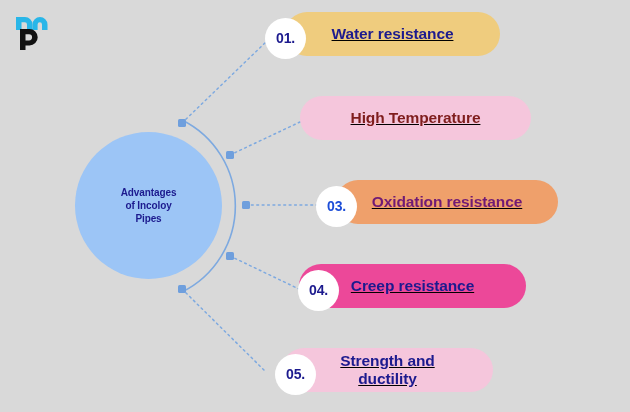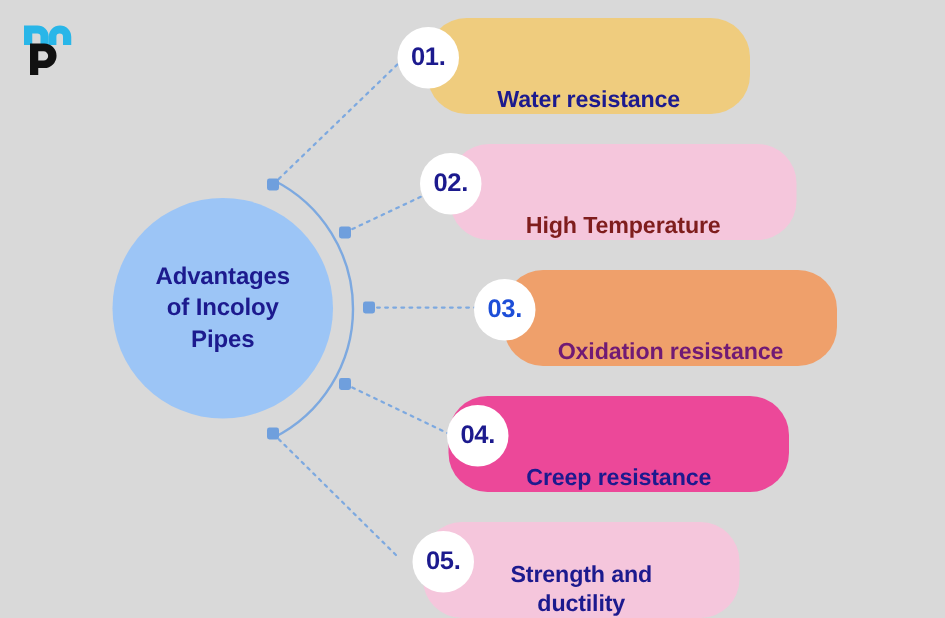--- a/index.html
+++ b/index.html
@@ -47,37 +47,38 @@
     width: 147px;
     height: 147px;
     border-radius: 50%;
     background: #9cc5f6;
     display: flex;
     align-items: center;
     justify-content: center;
   }
   #center-circle .center-text {
     color: #1c1a8e;
-    font-size: 16px;
+    font-size: 10px;
     font-weight: bold;
     line-height: 1.33;
     text-align: center;
     letter-spacing: -0.1px;
     padding: 0 10px;
     white-space: pre-line;
   }
 
   
   .pill {
     position: absolute;
-    height: 64px;
+    height: 44px;
     border-radius: 26px;
     display: flex;
-    align-items: flex-end;
+    align-items: center;
     justify-content: center;
+    text-decoration: underline;
   }
   .pill .pill-label {
     color: #1c1a8e;
     font-size: 15.5px;
     font-weight: bold;
     line-height: 1.18;
     text-align: center;
     white-space: pre-line;
     letter-spacing: -0.1px;
   }
@@ -88,21 +89,21 @@
     width: 41px;
     height: 41px;
     border-radius: 50%;
     background: #ffffff;
     display: flex;
     align-items: center;
     justify-content: center;
   }
   .num-bubble .num-text {
     color: #1c1a8e;
-    font-size: 17px;
+    font-size: 14px;
     font-weight: bold;
     letter-spacing: -0.2px;
   }
 </style>
 </head>
 <body style="background: rgb(217, 217, 217);">
 
 <div id="stage" style="background: rgb(217, 217, 217);">
 
   <div id="logo">
@@ -139,23 +140,20 @@
   <div class="pill" style="left: 285px; top: 12px; width: 215px; background: rgb(239, 204, 126);">
     <div class="pill-label" style="color: rgb(28, 26, 142);">Water resistance</div>
   </div>
   <div class="num-bubble" style="left: 265px; top: 17.5px;">
     <div class="num-text" style="color: rgb(28, 26, 142);">01.</div>
   </div>
 
   <div class="pill" style="left: 300px; top: 96px; width: 231px; background: rgb(245, 198, 220);">
     <div class="pill-label" style="color: #7f1d1d;">High Temperature</div>
   </div>
-  <div class="num-bubble" style="left: 280px; top: 101.5px;">
-    <div class="num-text" style="color: rgb(28, 26, 142);">02.</div>
-  </div>
 
   <div class="pill" style="left: 336px; top: 180px; width: 222px; background: rgb(239, 160, 107);">
     <div class="pill-label" style="color: #701a75;">Oxidation resistance</div>
   </div>
   <div class="num-bubble" style="left: 316px; top: 185.5px;">
     <div class="num-text" style="color: #1d4ed8;">03.</div>
   </div>
 
   <div class="pill" style="left: 299px; top: 264px; width: 227px; background: #ec4899;">
     <div class="pill-label" style="color: rgb(28, 26, 142);">Creep resistance</div>

